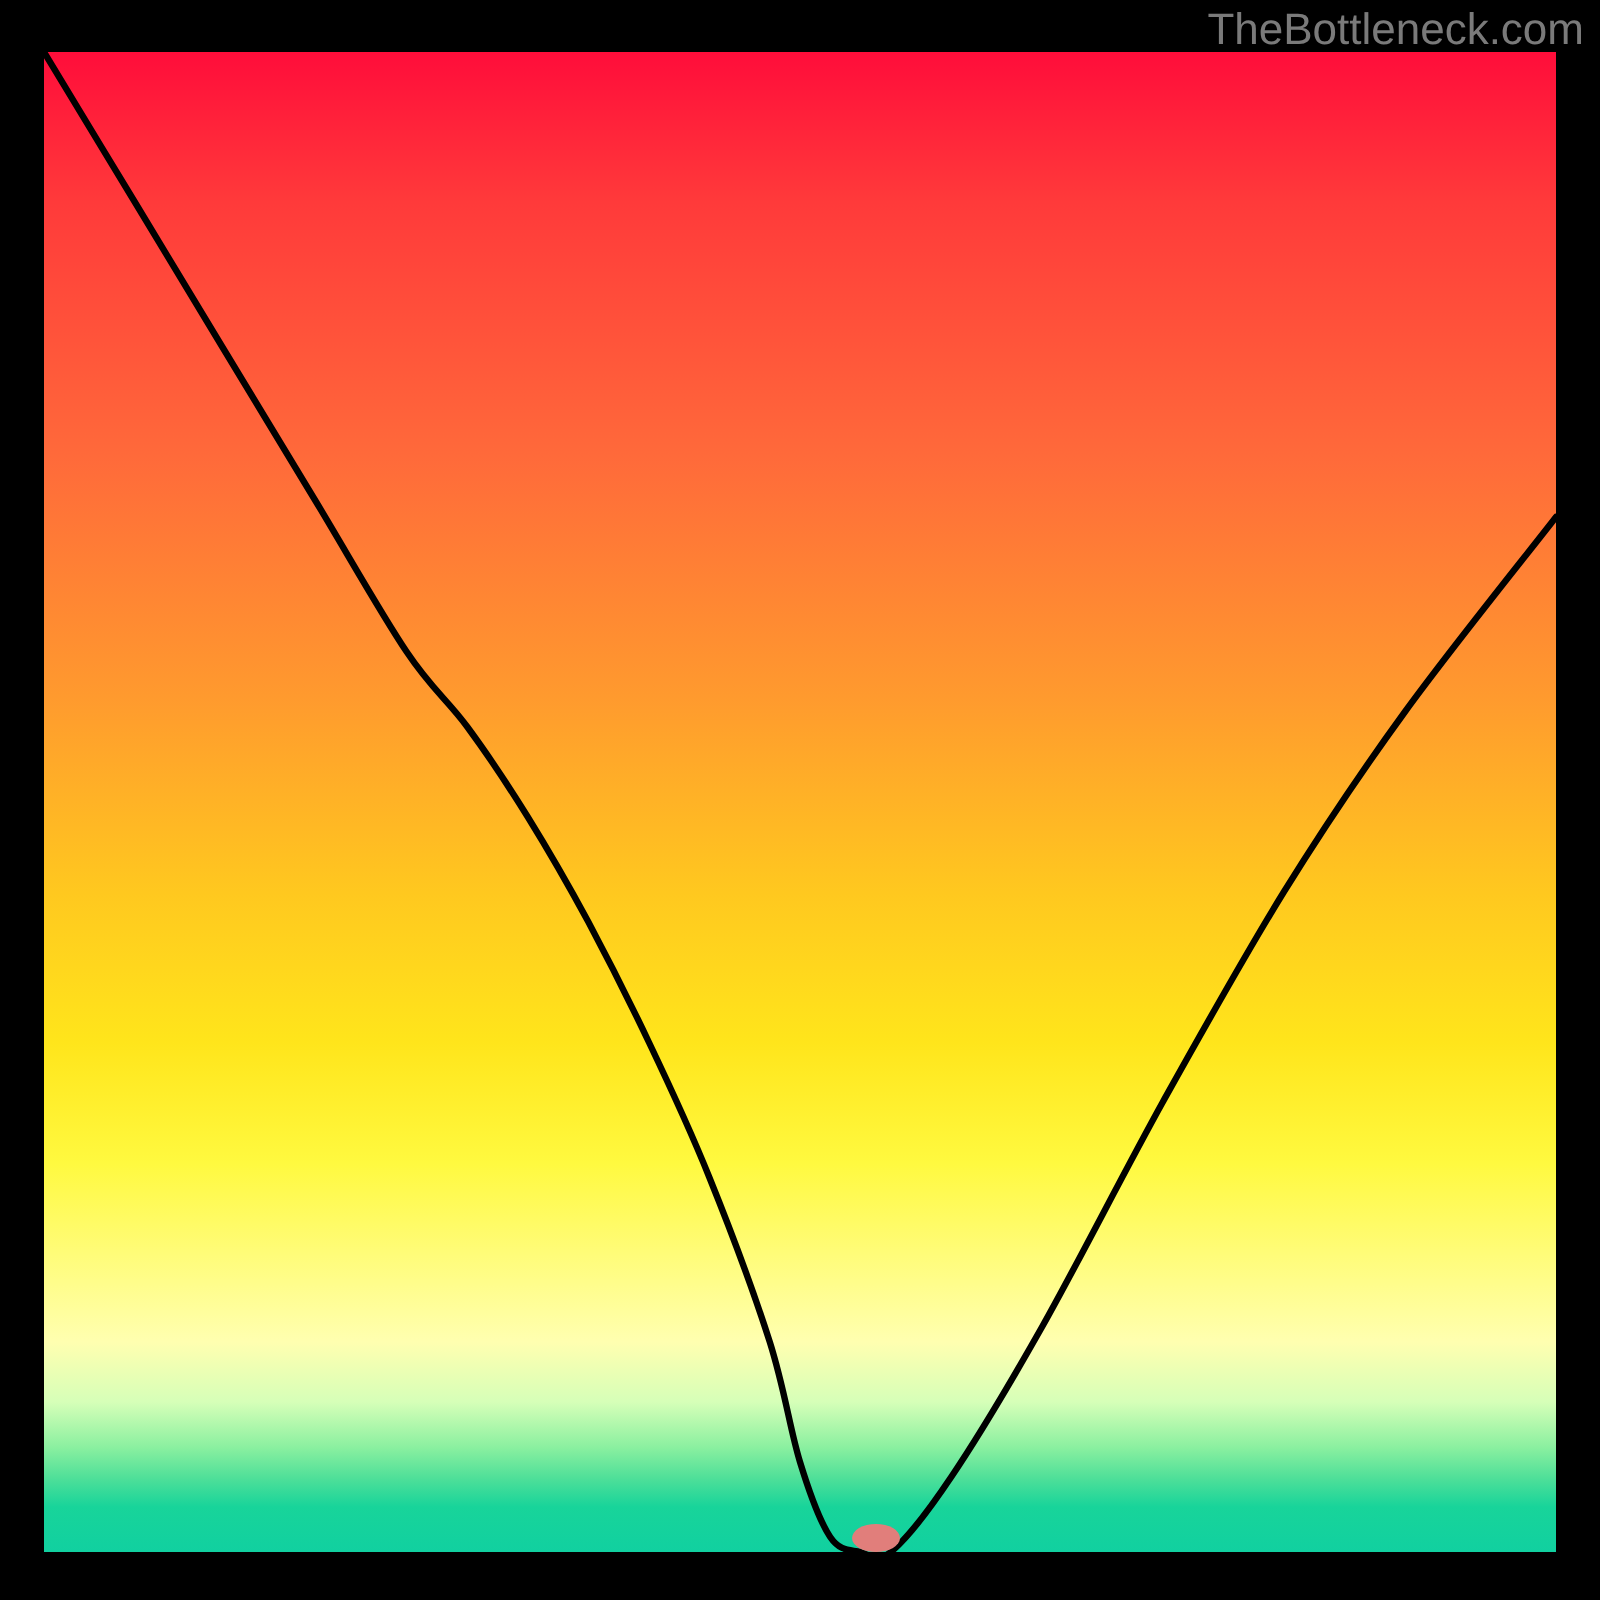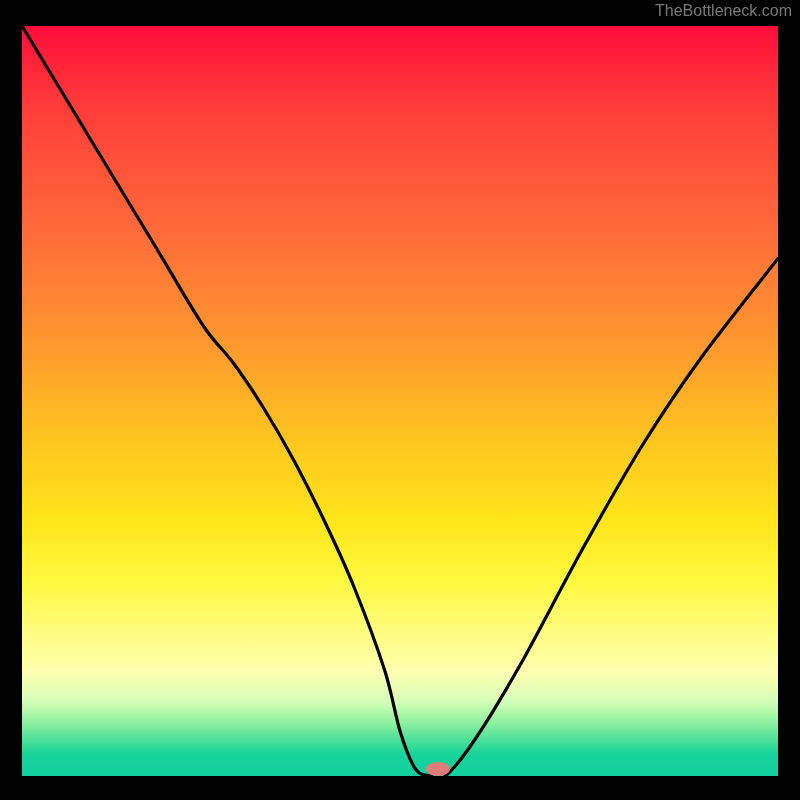--- a/index.html
+++ b/index.html
@@ -9,21 +9,21 @@
     height: 800px;
     background: #000;
     position: relative;
     font-family: Arial, Helvetica, sans-serif;
   }
   .watermark {
     position: absolute;
     top: 2px;
     right: 8px;
     color: #7a7a7a;
-    font-size: 16px;
+    font-size: 22px;
     z-index: 10;
   }
   .plot-area {
     position: absolute;
     left: 22px;
     top: 26px;
     width: 756px;
     height: 750px;
     overflow: hidden;
   }

